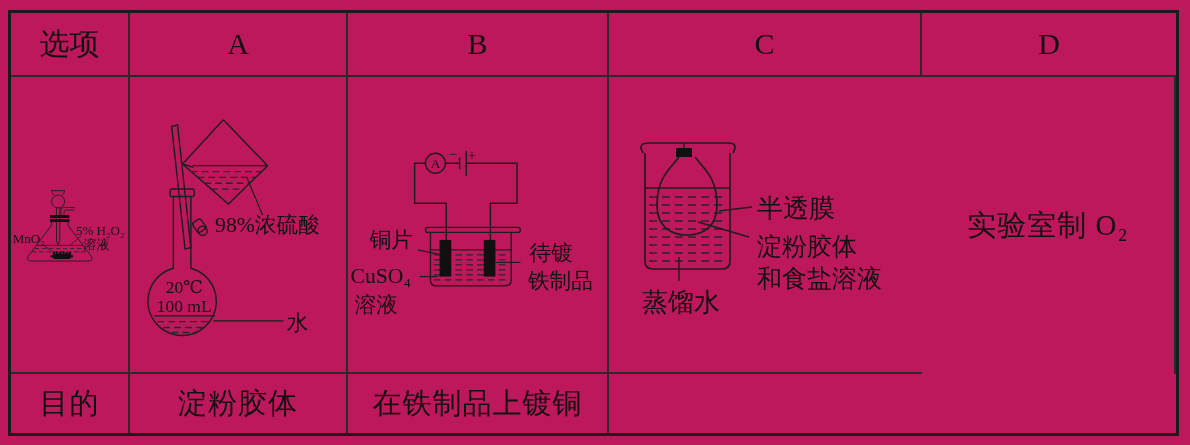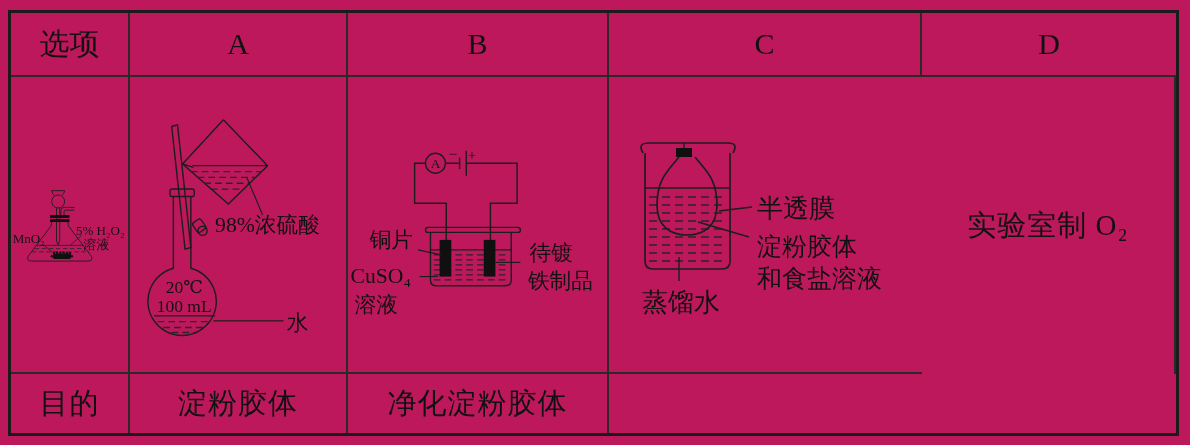--- a/index.html
+++ b/index.html
@@ -162,16 +162,16 @@
         <text class="lbl" x="122" y="140" font-size="26">半透膜</text>
         <text class="lbl" x="122" y="178" font-size="25">淀粉胶体</text>
         <text class="lbl" x="122" y="210" font-size="25">和食盐溶液</text>
         <text class="lbl" x="7" y="234" font-size="26">蒸馏水</text>
       </svg>
     </div>
 
     <div class="cell purp last-row">实验室制 O₂</div>
     <div class="cell purp last-row">目的</div>
     <div class="cell purp last-row">淀粉胶体</div>
-    <div class="cell purp last-row">净化淀粉胶体</div>
+    <div class="cell purp last-row">在铁制品上镀铜</div>
 
   </div>
 </div>
 
 </body></html>

